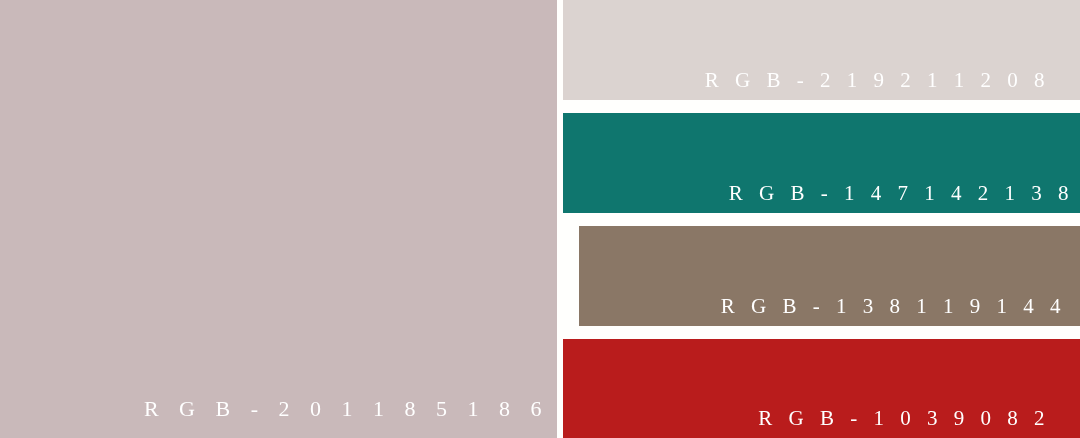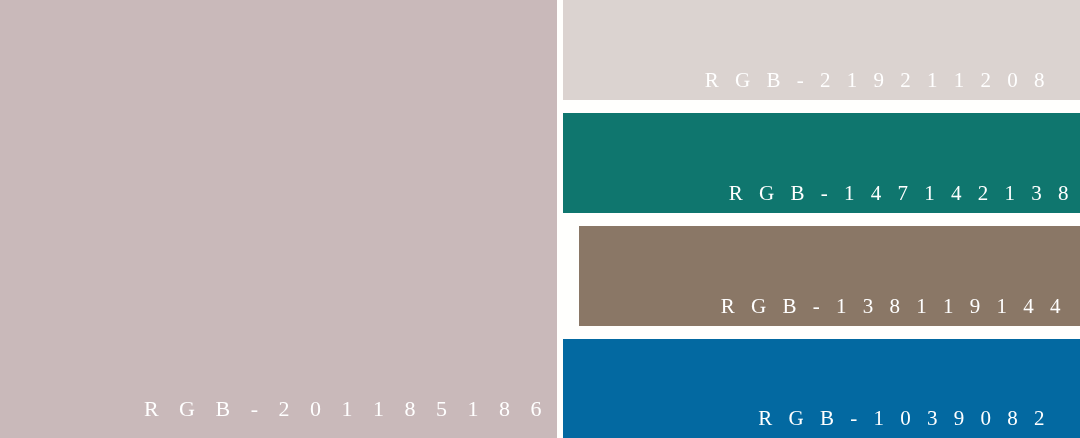--- a/index.html
+++ b/index.html
@@ -86,18 +86,18 @@
     </div>
 
     <div class="swatch swatch-2" id="swatch-1" style="background: #0f766e; padding-left: 24px;">
       <span class="swatch-label" style="color: rgb(255, 255, 255);">R G B - 1 4 7   1 4 2   1 3 8</span>
     </div>
 
     <div class="swatch swatch-3" id="swatch-2" style="background: rgb(138, 119, 102);">
       <span class="swatch-label" style="color: rgb(255, 255, 255);">R G B - 1 3 8   1 1 9   1 4 4</span>
     </div>
 
-    <div class="swatch swatch-4" id="swatch-3" style="background: #0369a1;">
+    <div class="swatch swatch-4" id="swatch-3" style="background: #b91c1c;">
       <span class="swatch-label" style="color: rgb(255, 255, 255);">R G B - 1 0 3   9 0   8 2</span>
     </div>
 
   </div>
 </div>
 
 </body></html>

